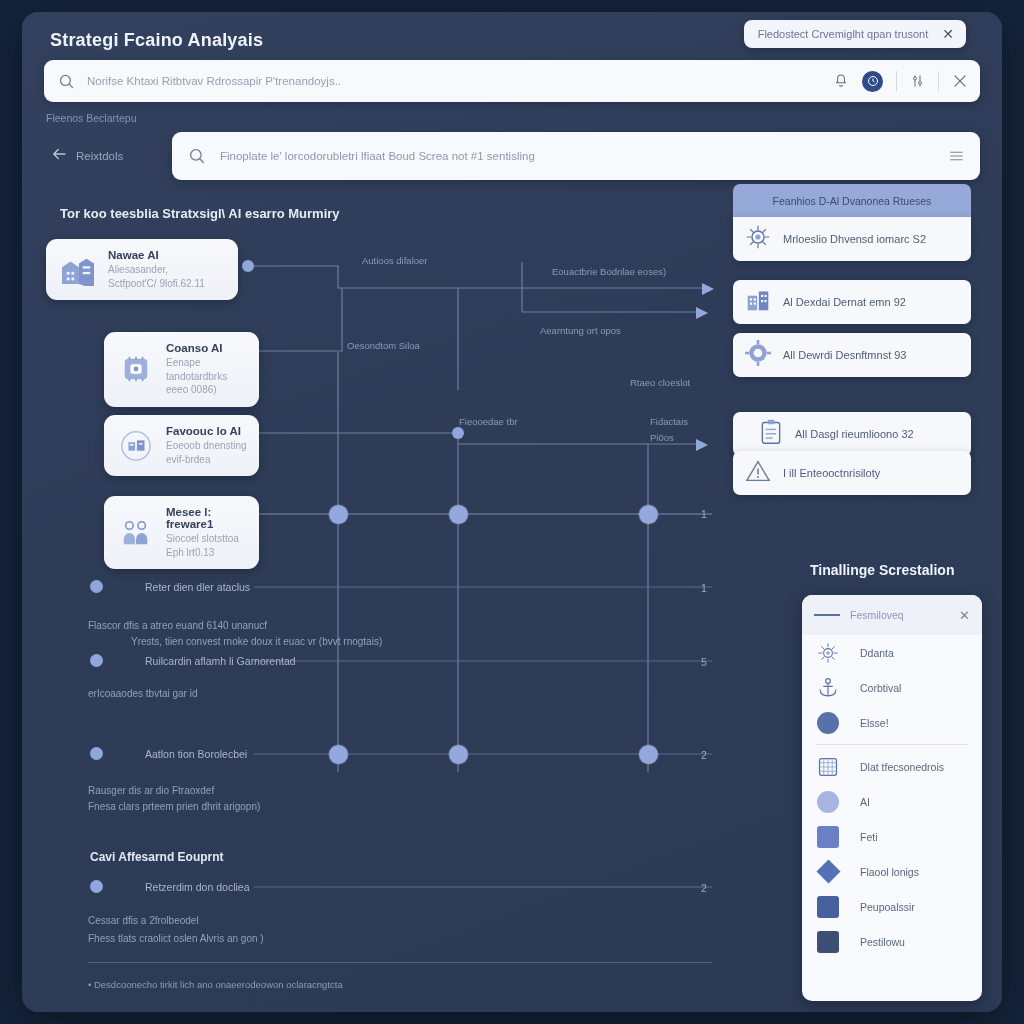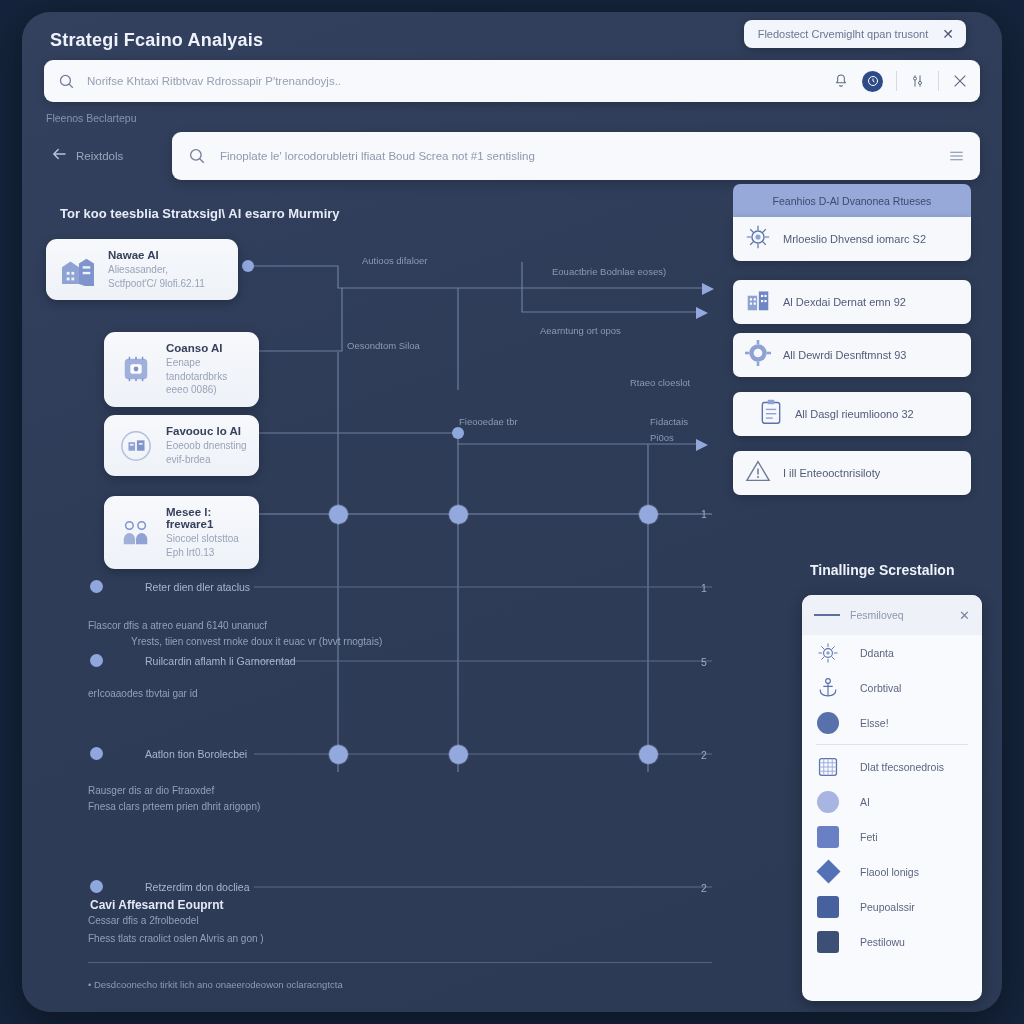--- a/index.html
+++ b/index.html
@@ -7,21 +7,21 @@
     width: 1024px; height: 1024px;
     background: #15243c;
     font-family: "Liberation Sans", sans-serif;
     overflow: hidden;
   }
   .app-frame {
     position: absolute;
     left: 22px; top: 12px;
     width: 980px; height: 1000px;
     background: linear-gradient(160deg,#33415f 0%, #2e3c58 40%, #2c3a55 100%);
-    border-radius: 28px;
+    border-radius: 16px;
     box-shadow: 0 10px 40px rgba(0,0,0,.45);
     overflow: hidden;
   }
 
   
   .page-title {
     position: absolute; left: 28px; top: 18px;
     font-size: 18px; font-weight: bold; color: #eef2fa;
     letter-spacing: .2px;
   }
@@ -115,21 +115,21 @@
     width: 13px; height: 13px; border-radius: 50%; background: #8fa7dd; flex: none;
   }
   .tl-label { font-size: 10.5px; color: #aab5cb; margin-left: 42px; white-space: nowrap; }
   .tl-num { position: absolute; font-size: 10.5px; color: #9fabc3; }
   .tl-sub { position: absolute; font-size: 10px; color: #93a0b9; white-space: nowrap; }
   .node {
     position: absolute; width: 19px; height: 19px; border-radius: 50%;
     background: #93a9dd; box-shadow: 0 0 0 1px rgba(255,255,255,.12);
   }
   .sec-head2 {
-    position: absolute; left: 68px; top: 886px;
+    position: absolute; left: 68px; top: 838px;
     font-size: 12px; font-weight: bold; color: #e3e9f5;
   }
   .hr-line { position: absolute; height: 1px; background: #55627f; }
   .foot-note { position: absolute; left: 66px; top: 967px; font-size: 9.5px; color: #8e9bb4; }
 
   
   .legend-title {
     position: absolute; left: 788px; top: 550px;
     font-size: 14px; font-weight: bold; color: #eef2fa;
   }
@@ -400,21 +400,21 @@
             <rect x="13.5" y="0" width="3" height="5"></rect>
             <rect x="13.5" y="25" width="3" height="5"></rect>
             <rect x="0" y="13.5" width="5" height="3"></rect>
             <rect x="25" y="13.5" width="5" height="3"></rect>
           </g>
       </svg>
     </span>
     <span class="lbl">All Dewrdi Desnftmnst 93</span>
   </div>
 
-  <div class="rcard" style="top:380px;padding-left:26px;">
+  <div class="rcard" style="top:400px;padding-left:26px;">
     <span>
       <svg width="24" height="26" viewBox="0 0 26 30">
         <rect x="3" y="4" width="20" height="24" rx="2.5" fill="none" stroke="#5b72ab" stroke-width="1.6"></rect>
         <rect x="9" y="1" width="8" height="5" rx="1.5" fill="#8fa2d4"></rect>
         <g stroke="#8fa2d4" stroke-width="1.6">
             <line x1="7" y1="12" x2="19" y2="12"></line>
             <line x1="7" y1="17" x2="19" y2="17"></line>
             <line x1="7" y1="22" x2="15" y2="22"></line>
           </g>
       </svg>

